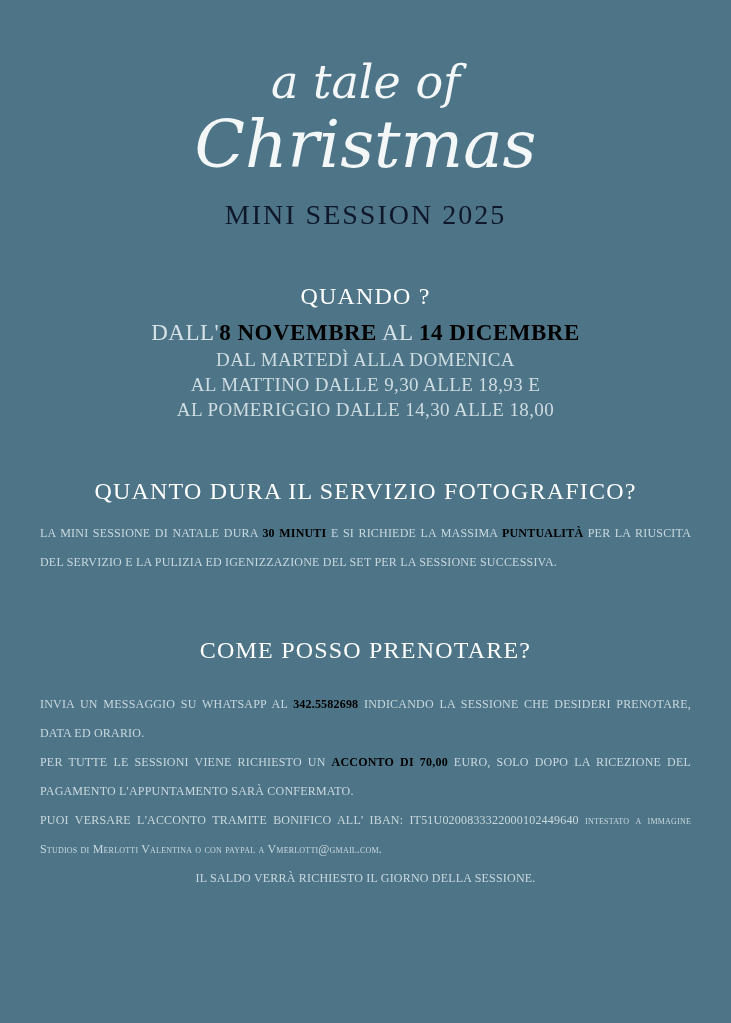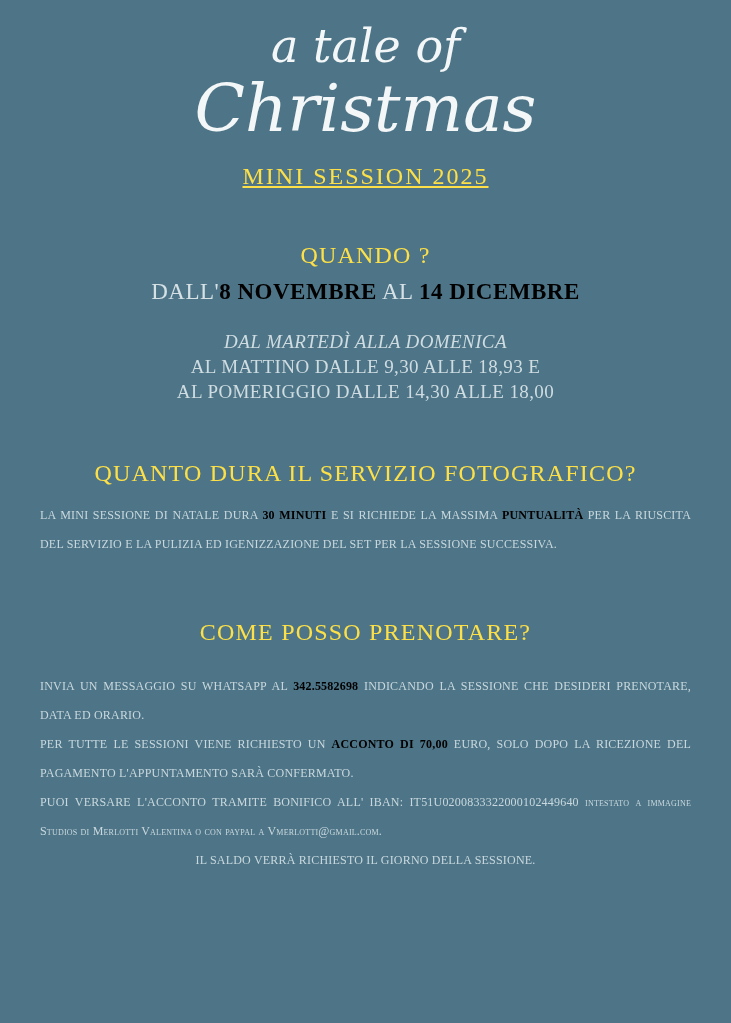--- a/index.html
+++ b/index.html
@@ -5,47 +5,46 @@
   html, body { margin: 0; padding: 0; }
   body {
     width: 731px; height: 1023px;
     background: #4e7587;
     overflow: hidden;
     font-family: "Liberation Serif", "DejaVu Serif", serif;
   }
   .flyer {
     box-sizing: border-box;
     width: 731px; height: 1023px;
-    padding: 20px 40px 0 40px;
+    padding: 56px 40px 0 40px;
     text-align: center;
     color: #cfdce2;
   }
   
   .script {
     font-family: "DejaVu Serif", serif;
     font-style: italic;
     color: #f3f7f8;
     font-weight: 400;
   }
   .script-1 { font-size: 46px; line-height: 1.15; }
   .script-2 { font-size: 66px; line-height: 1.1; }
   .subtitle {
     margin-top: 18px;
-    font-size: 24px;
+    font-size: 28px;
     letter-spacing: 2px;
-    color: #fde047;
-    text-decoration: underline;
+    color: #0f172a;
   }
   
   h2 {
     margin: 0;
     font-size: 24px;
     font-weight: 400;
     letter-spacing: 1.2px;
-    color: #fde047;
+    color: #ffffff;
   }
   .sec-when    { margin-top: 52px; }
   .sec-duration{ margin-top: 56px; }
   .sec-booking { margin-top: 60px; }
   
   .dateline {
     margin: 10px 0 0 0;
     font-size: 23px;
     letter-spacing: 0.5px;
     color: #d6e1e6;
@@ -54,21 +53,21 @@
     font-weight: 700;
     color: #000000;
   }
   .wline {
     margin: 0;
     font-size: 19px;
     line-height: 25px;
     letter-spacing: 0.4px;
     color: #cfdce1;
   }
-  .wline-first { margin-top: 24px; font-style: italic; }
+  .wline-first { margin-top: 1px; }
   
   .para {
     margin: 14px 0 0 0;
     text-align: justify;
     font-size: 12px;
     line-height: 29px;
     letter-spacing: 0.2px;
     color: #c9d8de;
   }
   .para-tight { margin-top: 0; }

